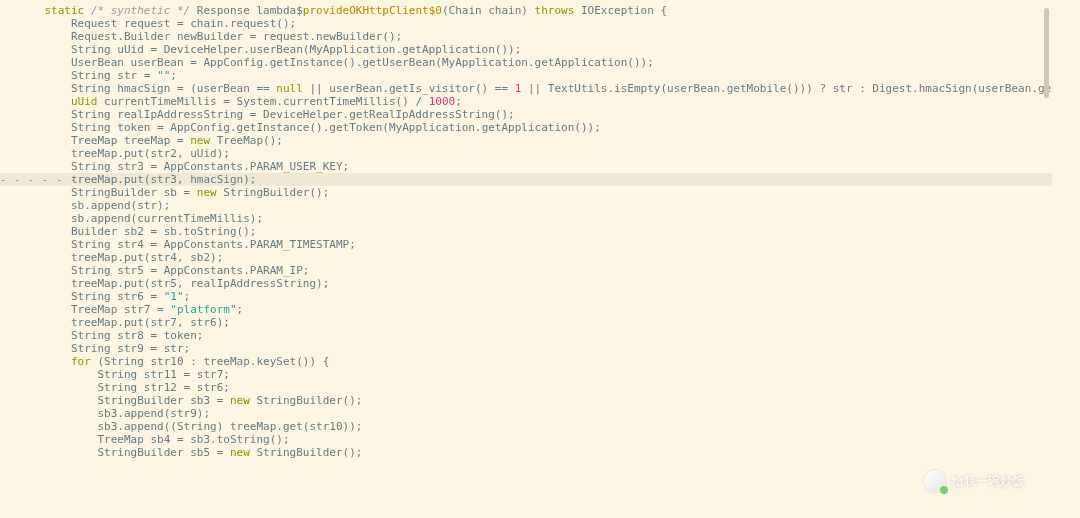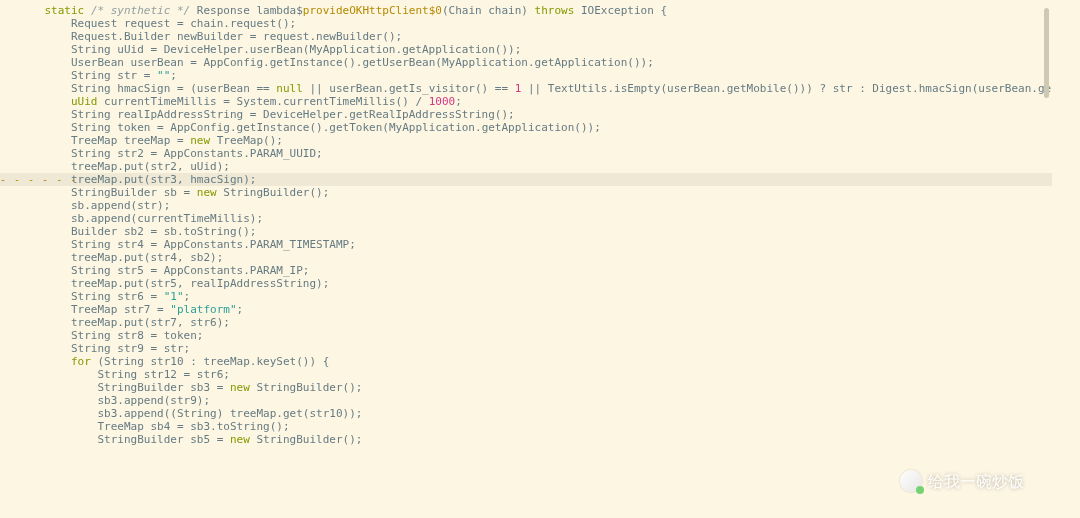--- a/index.html
+++ b/index.html
@@ -80,21 +80,21 @@
 
   .watermark {
     position: absolute;
     right: 28px;
     bottom: 26px;
     display: flex;
     align-items: center;
     gap: 6px;
     color: #ffffff;
     font-family: sans-serif;
-    font-size: 16px;
+    font-size: 12px;
     text-shadow: 0 0 4px rgba(0,0,0,.35);
     opacity: .92;
   }
   .wm-icon {
     width: 22px;
     height: 22px;
     border-radius: 50%;
     background: linear-gradient(135deg,#ffffff 0%, #e6e6e6 100%);
     box-shadow: 0 0 2px rgba(0,0,0,.25);
     position: relative;
@@ -117,37 +117,38 @@
       <div class="line"><span class="code-wrap"><span>        </span><span class="id">Request request = chain.</span><span class="bold">request</span><span class="id">();</span></span></div>
       <div class="line"><span class="code-wrap"><span>        </span><span class="id">Request.Builder newBuilder = request.</span><span class="bold">newBuilder</span><span class="id">();</span></span></div>
       <div class="line"><span class="code-wrap"><span>        </span><span class="id">String uUid = DeviceHelper.</span><span class="bold">userBean</span><span class="id">(MyApplication.</span><span class="bold">getApplication</span><span class="id">());</span></span></div>
       <div class="line"><span class="code-wrap"><span>        </span><span class="id">UserBean userBean = AppConfig.</span><span class="bold">getInstance</span><span class="id">().</span><span class="bold">getUserBean</span><span class="id">(MyApplication.</span><span class="bold">getApplication</span><span class="id">());</span></span></div>
       <div class="line"><span class="code-wrap"><span>        </span><span class="id">String str = </span><span class="str">""</span><span class="id">;</span></span></div>
       <div class="line"><span class="code-wrap"><span>        </span><span class="id">String hmacSign = (userBean == </span><span class="kw">null</span><span class="id"> || userBean.</span><span class="bold">getIs_visitor</span><span class="id">() == </span><span class="num">1</span><span class="id"> || TextUtils.</span><span class="bold">isEmpty</span><span class="id">(userBean.</span><span class="bold">getMobile</span><span class="id">())) ? str : Digest.</span><span class="bold">hmacSign</span><span class="id">(userBean.</span><span class="bold">getMobile</span></span></div>
       <div class="line"><span class="code-wrap"><span>        </span><span class="kw">uUid</span><span class="id"> currentTimeMillis = System.</span><span class="bold">currentTimeMillis</span><span class="id">() / </span><span class="num">1000</span><span class="id">;</span></span></div>
       <div class="line"><span class="code-wrap"><span>        </span><span class="id">String realIpAddressString = DeviceHelper.</span><span class="bold">getRealIpAddressString</span><span class="id">();</span></span></div>
       <div class="line"><span class="code-wrap"><span>        </span><span class="id">String token = AppConfig.</span><span class="bold">getInstance</span><span class="id">().</span><span class="bold">getToken</span><span class="id">(MyApplication.</span><span class="bold">getApplication</span><span class="id">());</span></span></div>
       <div class="line"><span class="code-wrap"><span>        </span><span class="id">TreeMap treeMap = </span><span class="kw">new</span><span class="id"> TreeMap();</span></span></div>
-      <div class="line"><span class="code-wrap"><span>        </span><span class="id">String str2 = AppConstants.PARAM_UUID;</span></span></div>
       <div class="line"><span class="code-wrap"><span>        </span><span class="id">treeMap.</span><span class="bold">put</span><span class="id">(str2, uUid);</span></span></div>
+      <div class="line"><span class="code-wrap"><span>        </span><span class="id">String str3 = AppConstants.PARAM_USER_KEY;</span></span></div>
       <div class="line hl"><span class="gutter-dashes">- - - - - -</span><span class="code-wrap"><span>        </span><span class="id">treeMap.</span><span class="bold">put</span><span class="id">(str3, hmacSign);</span></span></div>
       <div class="line"><span class="code-wrap"><span>        </span><span class="id">StringBuilder sb = </span><span class="kw">new</span><span class="id"> StringBuilder();</span></span></div>
       <div class="line"><span class="code-wrap"><span>        </span><span class="id">sb.</span><span class="bold">append</span><span class="id">(str);</span></span></div>
       <div class="line"><span class="code-wrap"><span>        </span><span class="id">sb.</span><span class="bold">append</span><span class="id">(currentTimeMillis);</span></span></div>
       <div class="line"><span class="code-wrap"><span>        </span><span class="id">Builder sb2 = sb.</span><span class="bold">toString</span><span class="id">();</span></span></div>
       <div class="line"><span class="code-wrap"><span>        </span><span class="id">String str4 = AppConstants.PARAM_TIMESTAMP;</span></span></div>
       <div class="line"><span class="code-wrap"><span>        </span><span class="id">treeMap.</span><span class="bold">put</span><span class="id">(str4, sb2);</span></span></div>
       <div class="line"><span class="code-wrap"><span>        </span><span class="id">String str5 = AppConstants.PARAM_IP;</span></span></div>
       <div class="line"><span class="code-wrap"><span>        </span><span class="id">treeMap.</span><span class="bold">put</span><span class="id">(str5, realIpAddressString);</span></span></div>
       <div class="line"><span class="code-wrap"><span>        </span><span class="id">String str6 = </span><span class="str">"1"</span><span class="id">;</span></span></div>
       <div class="line"><span class="code-wrap"><span>        </span><span class="id">TreeMap str7 = </span><span class="str">"platform"</span><span class="id">;</span></span></div>
       <div class="line"><span class="code-wrap"><span>        </span><span class="id">treeMap.</span><span class="bold">put</span><span class="id">(str7, str6);</span></span></div>
       <div class="line"><span class="code-wrap"><span>        </span><span class="id">String str8 = token;</span></span></div>
       <div class="line"><span class="code-wrap"><span>        </span><span class="id">String str9 = str;</span></span></div>
       <div class="line"><span class="code-wrap"><span>        </span><span class="kw">for</span><span class="id"> (String str10 : treeMap.</span><span class="bold">keySet</span><span class="id">()) {</span></span></div>
+      <div class="line"><span class="code-wrap"><span>            </span><span class="id">String str11 = str7;</span></span></div>
       <div class="line"><span class="code-wrap"><span>            </span><span class="id">String str12 = str6;</span></span></div>
       <div class="line"><span class="code-wrap"><span>            </span><span class="id">StringBuilder sb3 = </span><span class="kw">new</span><span class="id"> StringBuilder();</span></span></div>
       <div class="line"><span class="code-wrap"><span>            </span><span class="id">sb3.</span><span class="bold">append</span><span class="id">(str9);</span></span></div>
       <div class="line"><span class="code-wrap"><span>            </span><span class="id">sb3.</span><span class="bold">append</span><span class="id">((String) treeMap.</span><span class="bold">get</span><span class="id">(str10));</span></span></div>
       <div class="line"><span class="code-wrap"><span>            </span><span class="id">TreeMap sb4 = sb3.</span><span class="bold">toString</span><span class="id">();</span></span></div>
       <div class="line"><span class="code-wrap"><span>            </span><span class="id">StringBuilder sb5 = </span><span class="kw">new</span><span class="id"> StringBuilder();</span></span></div>
     </div>
 
   <div class="scrollbar-v">
     <div class="scrollbar-thumb"></div>

